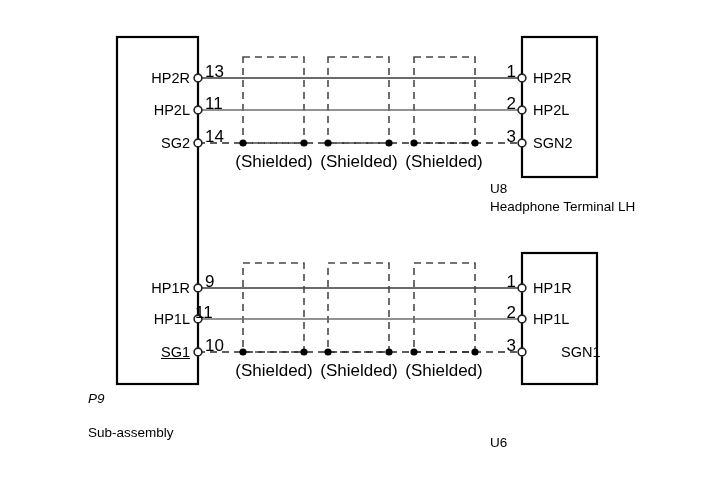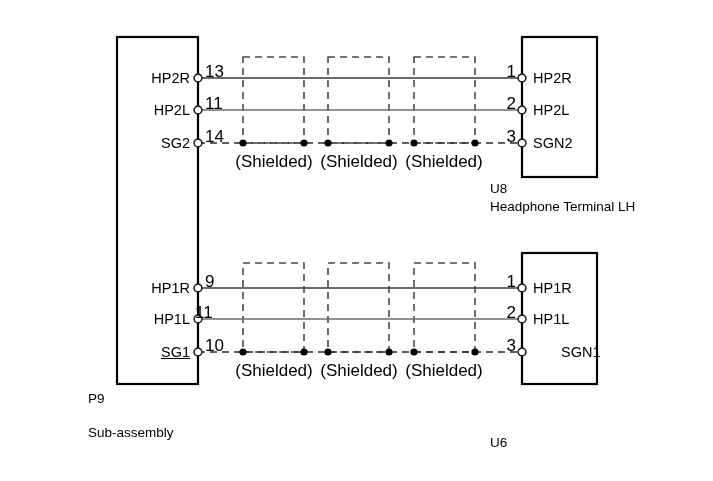--- a/index.html
+++ b/index.html
@@ -182,18 +182,18 @@
   <div class="txt pin-num" style="left:476px; top:337px; width:40px; text-align:right;">3</div>
 
   <div class="txt sig-label-right" style="left:533px; top:281px;">HP1R</div>
   <div class="txt sig-label-right" style="left:533px; top:312px;">HP1L</div>
   <div class="txt sig-label-right" style="left:533px; top:345px;margin-left:28px;">SGN1</div>
 
   <div class="txt shield-label" style="left:219px; top:362px; width:110px;">(Shielded)</div>
   <div class="txt shield-label" style="left:304px; top:362px; width:110px;">(Shielded)</div>
   <div class="txt shield-label" style="left:389px; top:362px; width:110px;">(Shielded)</div>
 
-  <div class="txt block-caption" style="left:88px; top:392px;">P9</div>
+  <div class="txt block-caption" style="left:88px; top:392px;font-style:italic;">P9</div>
   <div class="txt block-caption" style="left:88px; top:426px;">Sub-assembly</div>
 
   <div class="txt block-caption" style="left:490px; top:392px;margin-top:44px;">U6</div>
 
 </div>
 
 </body></html>

